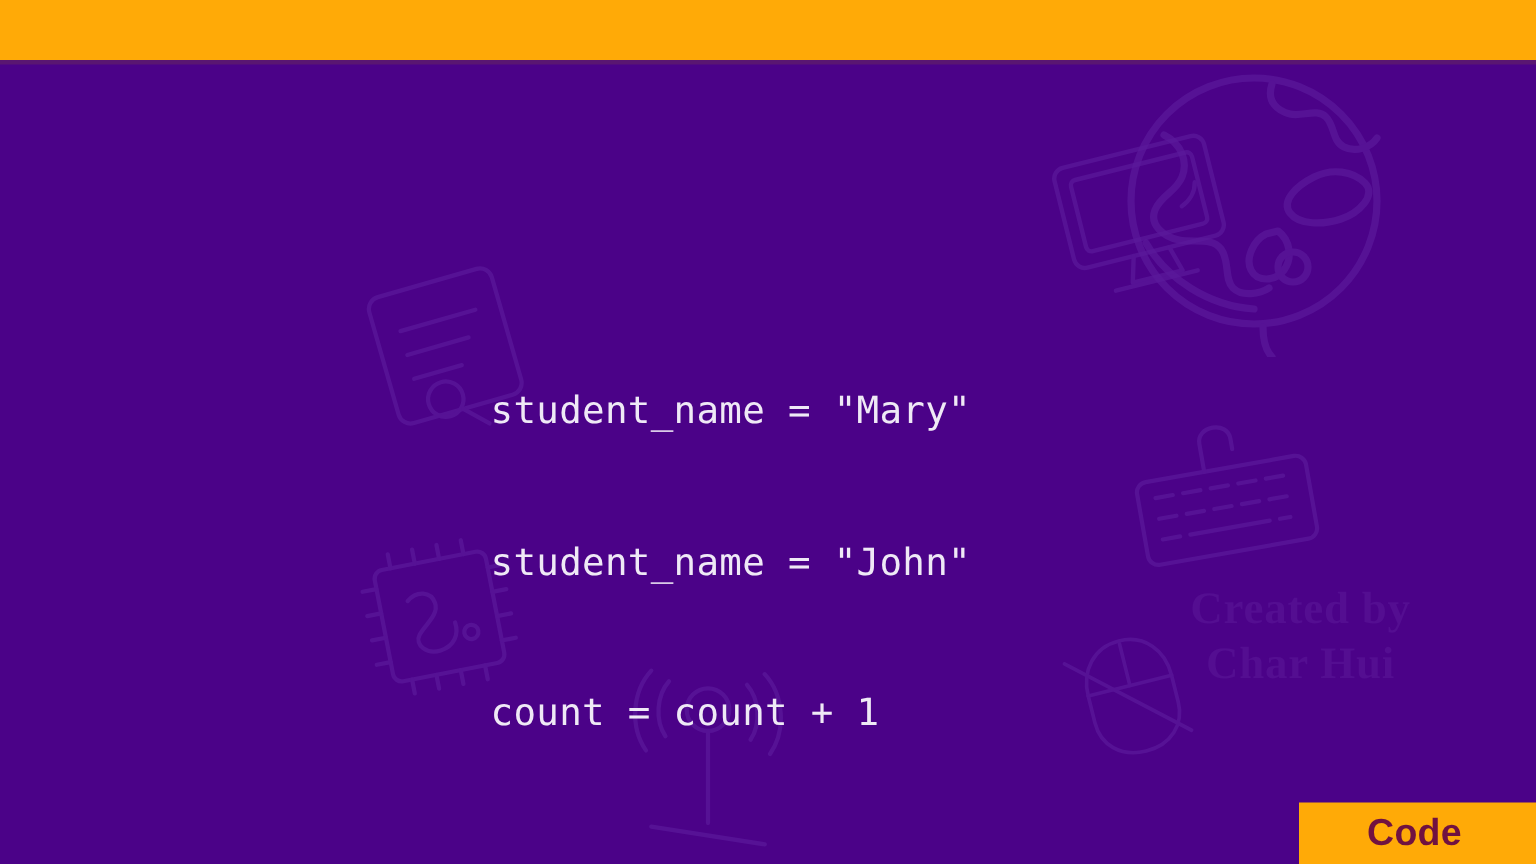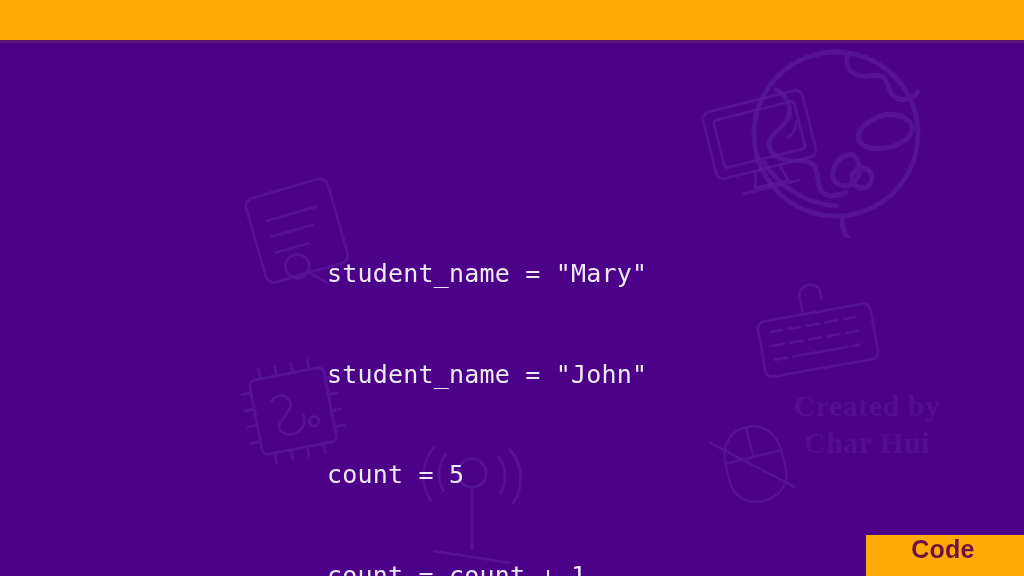--- a/index.html
+++ b/index.html
@@ -92,21 +92,21 @@
 
   
   .code-chip {
     position: absolute;
     left: 866px;
     top: 535px;
     width: 158px;
     height: 41px;
     background: #FFAA07;
     display: flex;
-    align-items: flex-start;
+    align-items: center;
     justify-content: center;
     box-sizing: border-box;
     padding-right: 4px;
   }
   .code-chip-label {
     font-family: "Liberation Sans", sans-serif;
     font-size: 25px;
     font-weight: 600;
     color: #701241;
     letter-spacing: 0.2px;
@@ -185,21 +185,20 @@
 
     <div class="wm-credit">
       <span>Created by</span>
       <span>Char Hui</span>
     </div>
   </div>
 
   <div class="code-block">
     <span class="code-line">student_name = "Mary"</span>
     <span class="code-line">student_name = "John"</span>
-    <span class="code-line">count = 5</span>
     <span class="code-line">count = count + 1</span>
     
   </div>
 
   <div class="code-chip">
     <span class="code-chip-label">Code</span>
   </div>
 
 </div>
 

